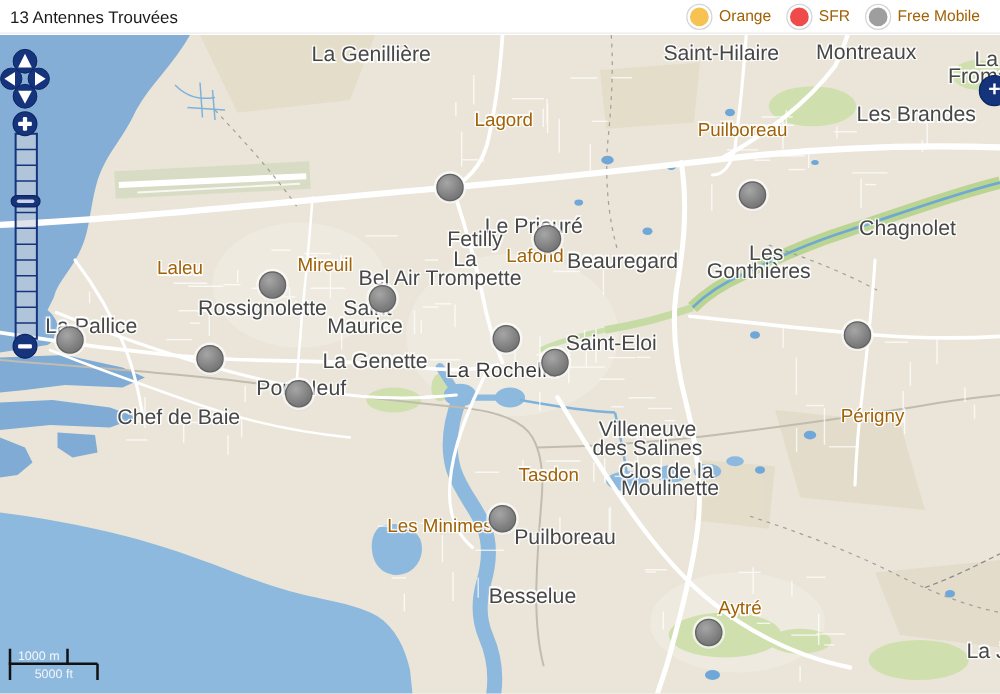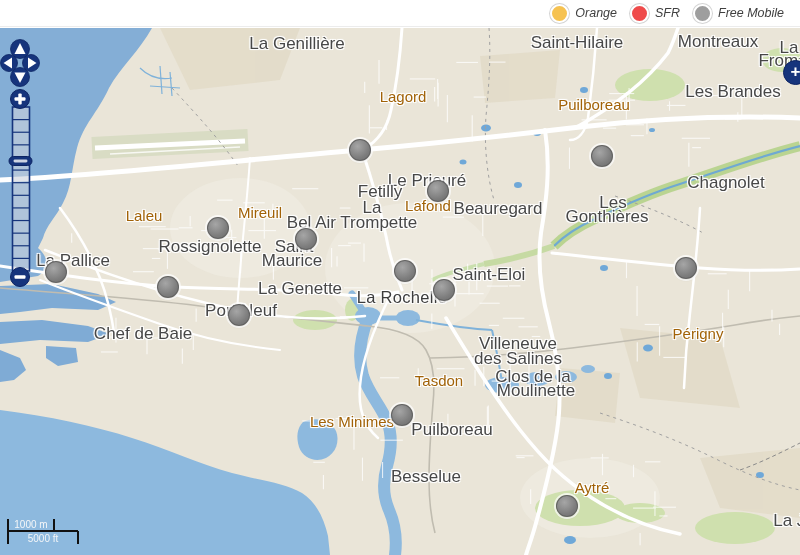--- a/index.html
+++ b/index.html
@@ -8,21 +8,21 @@
 
   
   #header{position:absolute;left:0;top:0;width:800px;height:27px;background:#fff;
     border-bottom:1px solid #ececec;display:flex;align-items:center;box-sizing:border-box;
     padding:0 16px 0 8px;z-index:10;}
   #title{font-size:13.5px;color:#1a1a1a;}
   #legend{margin-left:auto;display:flex;align-items:center;gap:13px;}
   .legend-item{display:flex;align-items:center;gap:6px;cursor:pointer;}
   .legend-dot{width:15px;height:15px;border-radius:50%;border:2px solid #fff;
     box-shadow:0 0 0 1px #d4d4d4;}
-  .legend-label{font-size:12.5px;color:#404040;font-style:italic;}
+  .legend-label{font-size:12.5px;color:#a16207;}
 
   
   #map{position:absolute;left:0;top:28px;width:800px;height:527px;overflow:hidden;
     background:#eae5d8;cursor:grab;}
   #mapsvg{position:absolute;left:0;top:0;z-index:0;}
 
   .lbl{position:absolute;transform:translate(-50%,-50%);white-space:nowrap;color:#474747;
     z-index:2;pointer-events:none;
     text-shadow:-1px -1px 0 rgba(255,255,255,.92),1px -1px 0 rgba(255,255,255,.92),
       -1px 1px 0 rgba(255,255,255,.92),1px 1px 0 rgba(255,255,255,.92),0 0 3px #fff;}
@@ -43,20 +43,21 @@
   #scalebar{position:absolute;left:5px;top:488px;z-index:5;}
   .scale-text{fill:#f4f6f8;font-size:10px;font-family:"Liberation Sans",sans-serif;
     paint-order:stroke;}
 </style>
 </head>
 <body>
 
 <div id="app">
 
   <div id="header">
+    <span id="title">13 Antennes Trouvées</span>
     <div id="legend">
         <span class="legend-item">
           <span class="legend-dot" style="background: rgb(246, 194, 81);"></span>
           <span class="legend-label">Orange</span>
         </span>
         <span class="legend-item">
           <span class="legend-dot" style="background: rgb(239, 75, 75);"></span>
           <span class="legend-label">SFR</span>
         </span>
         <span class="legend-item">
@@ -376,21 +377,21 @@
         <line x1="2" y1="15" x2="73" y2="15"></line>
         <line x1="3" y1="3" x2="3" y2="28"></line>
         <line x1="49" y1="3" x2="49" y2="15"></line>
         <line x1="73" y1="15" x2="73" y2="28"></line>
       </g>
       <text x="26" y="12" text-anchor="middle" class="scale-text">1000 m</text>
       <text x="38" y="26" text-anchor="middle" class="scale-text">5000 ft</text>
     </svg>
   <div class="lbl m" style="left: 297px; top: 16px;">La Genillière</div>
       <div class="lbl m" style="left: 577px; top: 15px;">Saint-Hilaire</div>
-      <div class="lbl m" style="left: 718px; top: 14px;">Montreaux</div>
+      <div class="lbl m" style="left: 693px; top: 14px;">Montreaux</div>
       <div class="lbl m" style="left: 789px; top: 20px;">La</div>
       <div class="lbl m" style="left: 800px; top: 33px;">Fromagère</div>
       <div class="lbl l" style="left: 403px; top: 68px;">Lagord</div>
       <div class="lbl l" style="left: 594px; top: 76px;">Puilboreau</div>
       <div class="lbl m" style="left: 733px; top: 64px;">Les Brandes</div>
       <div class="lbl m" style="left: 726px; top: 155px;">Chagnolet</div>
       <div class="lbl m" style="left: 427px; top: 153px;">Le Prieuré</div>
       <div class="lbl m" style="left: 380px; top: 164px;">Fetilly</div>
       <div class="lbl m" style="left: 372px; top: 180px;">La</div>
       <div class="lbl l" style="left: 428px; top: 177px;">Lafond</div>

